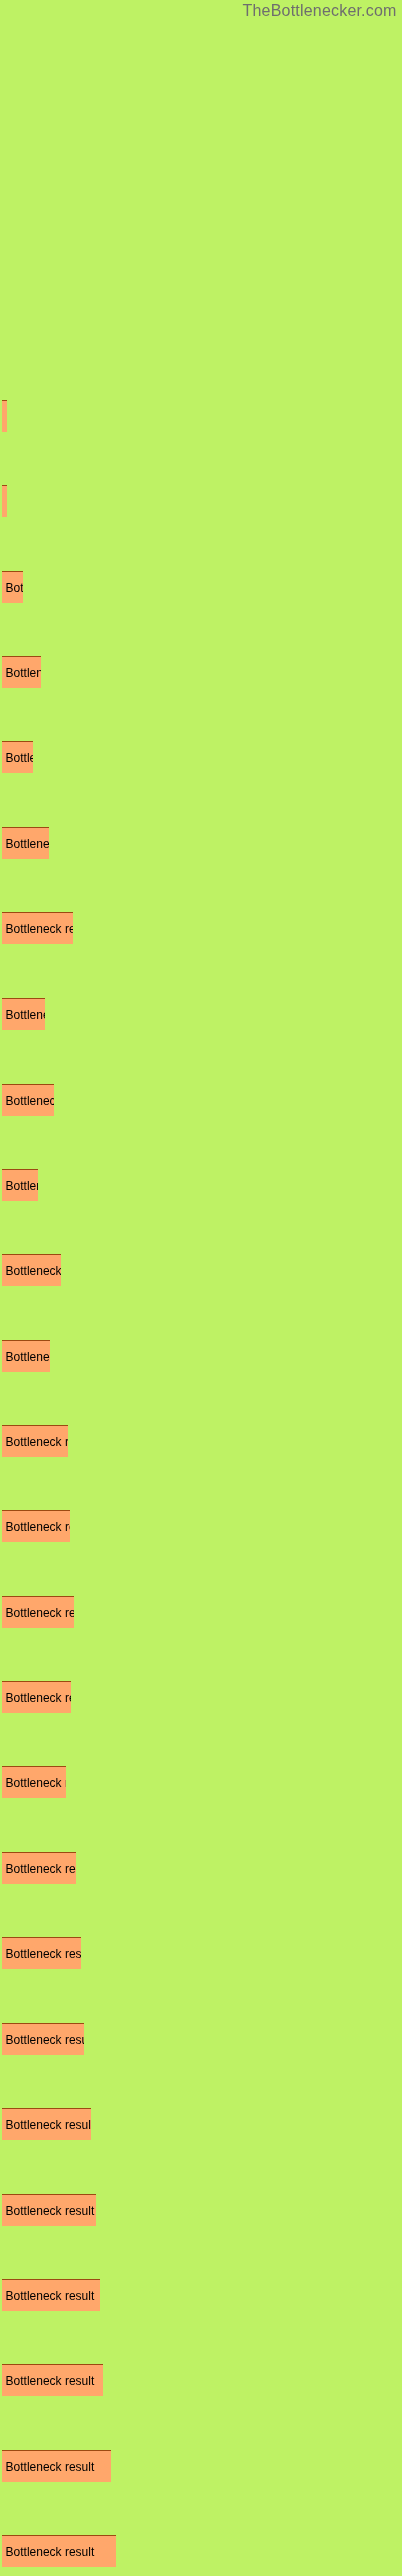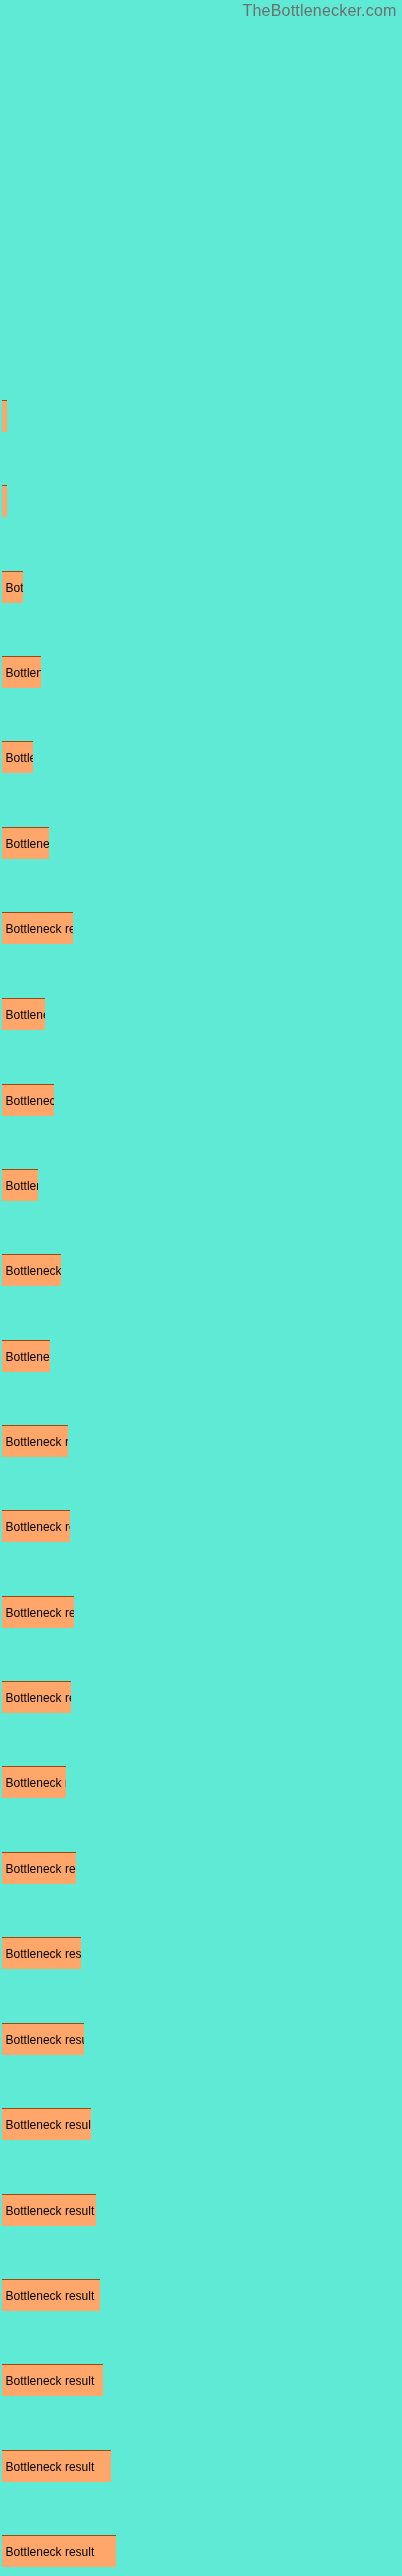--- a/index.html
+++ b/index.html
@@ -11,21 +11,21 @@
     width: 403px;
     height: 2576px;
     position: relative;
     font-family: "Liberation Sans", sans-serif;
     overflow: hidden;
   }
   #page {
     position: relative;
     width: 403px;
     height: 2576px;
-    background: #5eead4;
+    background: #bef264;
     text-align: right;
   }
   .site-title {
     position: absolute;
     top: 2.4px;
     right: 6.4px;
     color: #6e6e6e;
     font-size: 16px;
     letter-spacing: 0.2px;
     font-family: "Liberation Sans", sans-serif;

